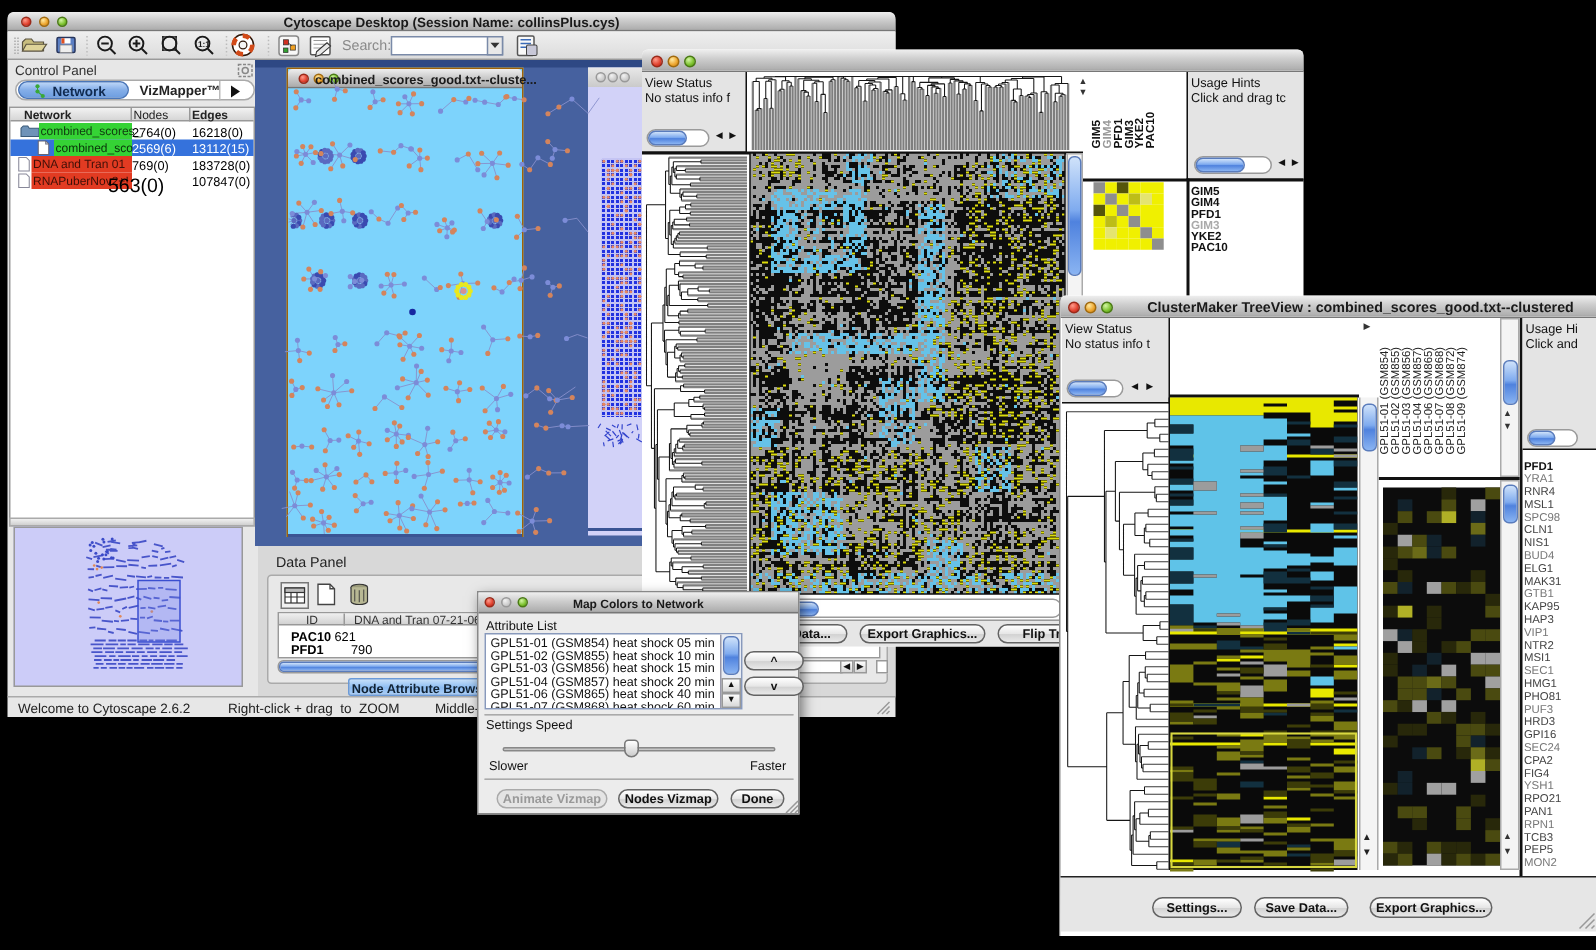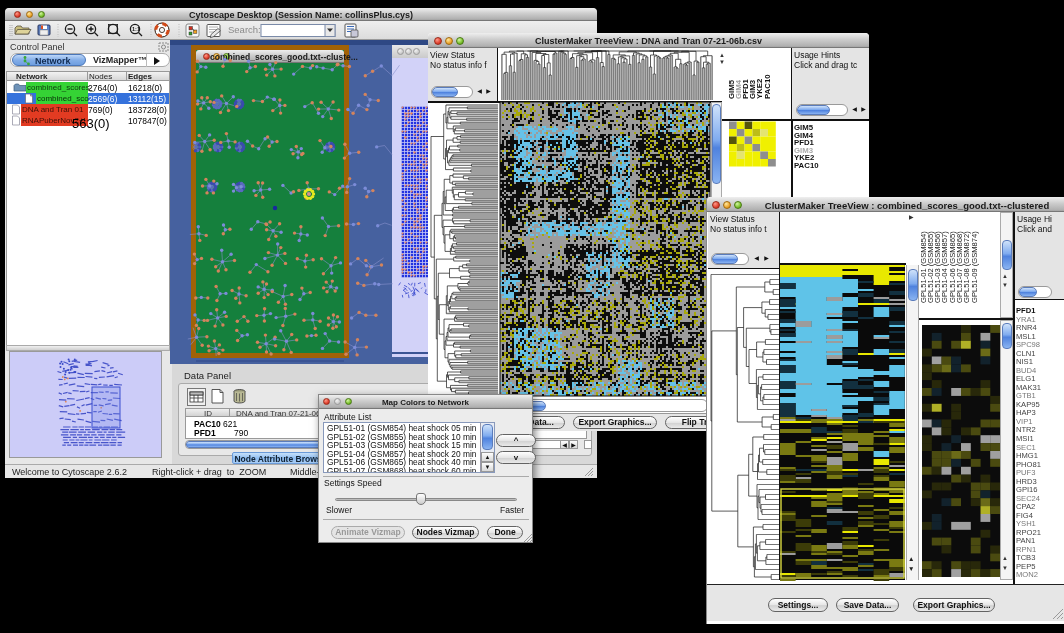--- a/index.html
+++ b/index.html
@@ -210,21 +210,21 @@
       <div class="trk" style="left:6px;top:56px;width:380px;height:9px;border-radius:4px"></div>
       <div class="pill" style="left:7px;top:57px;width:330px;height:7px;border-radius:3px"></div>
       <div class="sbtn" style="left:381px;top:56px;width:9px;height:9px;line-height:8px">◀</div>
       <div class="sbtn" style="left:390px;top:56px;width:9px;height:9px;line-height:8px">▶</div>
         <div class="abs" style="left:405px;top:56px;width:8px;height:9px;background:#fff;border:1px solid #999"></div>
     </div>
     <div class="abs" style="left:60px;top:88px;width:92px;height:12px;background:linear-gradient(180deg,#c6e0fa,#8cbcf2 55%,#aacef6);border:1px solid #6a9ad8;border-radius:2px;font-size:8.5px;font-weight:bold;color:#123;text-align:center;padding-top:1px">Node Attribute Brows</div>
   </div>
 </div>
 
-<div class="abs" style="left:191px;top:45px;width:158px;height:313px;z-index:2;border:5px solid #a16207;background:#15803d">
+<div class="abs" style="left:191px;top:45px;width:158px;height:313px;z-index:2;border:1px solid #a16207;background:#7dd3fc">
   <div class="tb" style="height:13px;border-radius:3px 3px 0 0">
     <div class="lt red" style="left:7px;top:3px;width:7px;height:7px"></div>
     <div class="lt org" style="left:17px;top:3px;width:7px;height:7px"></div>
     <div class="lt grn" style="left:27px;top:3px;width:7px;height:7px"></div>
     <div class="ttl" style="top:2px;font-size:8.5px;left:14px">combined_scores_good.txt--cluste...</div>
   </div>
   <div class="abs" style="left:0;top:310px;width:100%;height:2px;background:#3a5494"></div>
 </div>
 
 <div class="abs" style="left:392px;top:45px;width:38px;height:312px;z-index:2;background:#d2d2f8">
@@ -913,21 +913,20 @@
     <circle cx="67.8" cy="378.4" r="0.9" fill="#e08858"></circle>
     <circle cx="65.8" cy="401.7" r="0.9" fill="#e08858"></circle>
     <rect x="92" y="387" width="28" height="41" fill="#7a8ae8" fill-opacity="0.3" stroke="#3a4ed0" stroke-width="1"></rect>
 </svg>
 
 <div class="abs" style="left:428px;top:33px;width:441px;height:398px;background:#fff;z-index:3;border-radius:4px 4px 0 0">
   <div class="tb" style="height:15px">
     <div class="lt red" style="left:6px;top:4px;width:8px;height:8px"></div>
     <div class="lt org" style="left:17px;top:4px;width:8px;height:8px"></div>
     <div class="lt grn" style="left:28px;top:4px;width:8px;height:8px"></div>
-    <div class="ttl" style="top:3px;font-size:9px">ClusterMaker TreeView : DNA and Tran 07-21-06b.csv</div>
   </div>
 
   <div class="pnl" style="left:0;top:15px;width:70px;height:54px;border-right:1.5px solid #111;border-bottom:1.5px solid #111">
     <div class="t9" style="left:2px;top:2px">View Status</div>
     <div class="t9" style="left:2px;top:12px">No status info f</div>
     <div class="trk" style="left:3px;top:38px;width:42px;height:12px"></div>
     <div class="pill" style="left:4px;top:39px;width:26px;height:10px"></div>
     <div class="sbtn" style="left:47px;top:39px;width:9px;height:10px;border:none;background:none">◀</div>
     <div class="sbtn" style="left:56px;top:39px;width:9px;height:10px;border:none;background:none">▶</div>
   </div>

